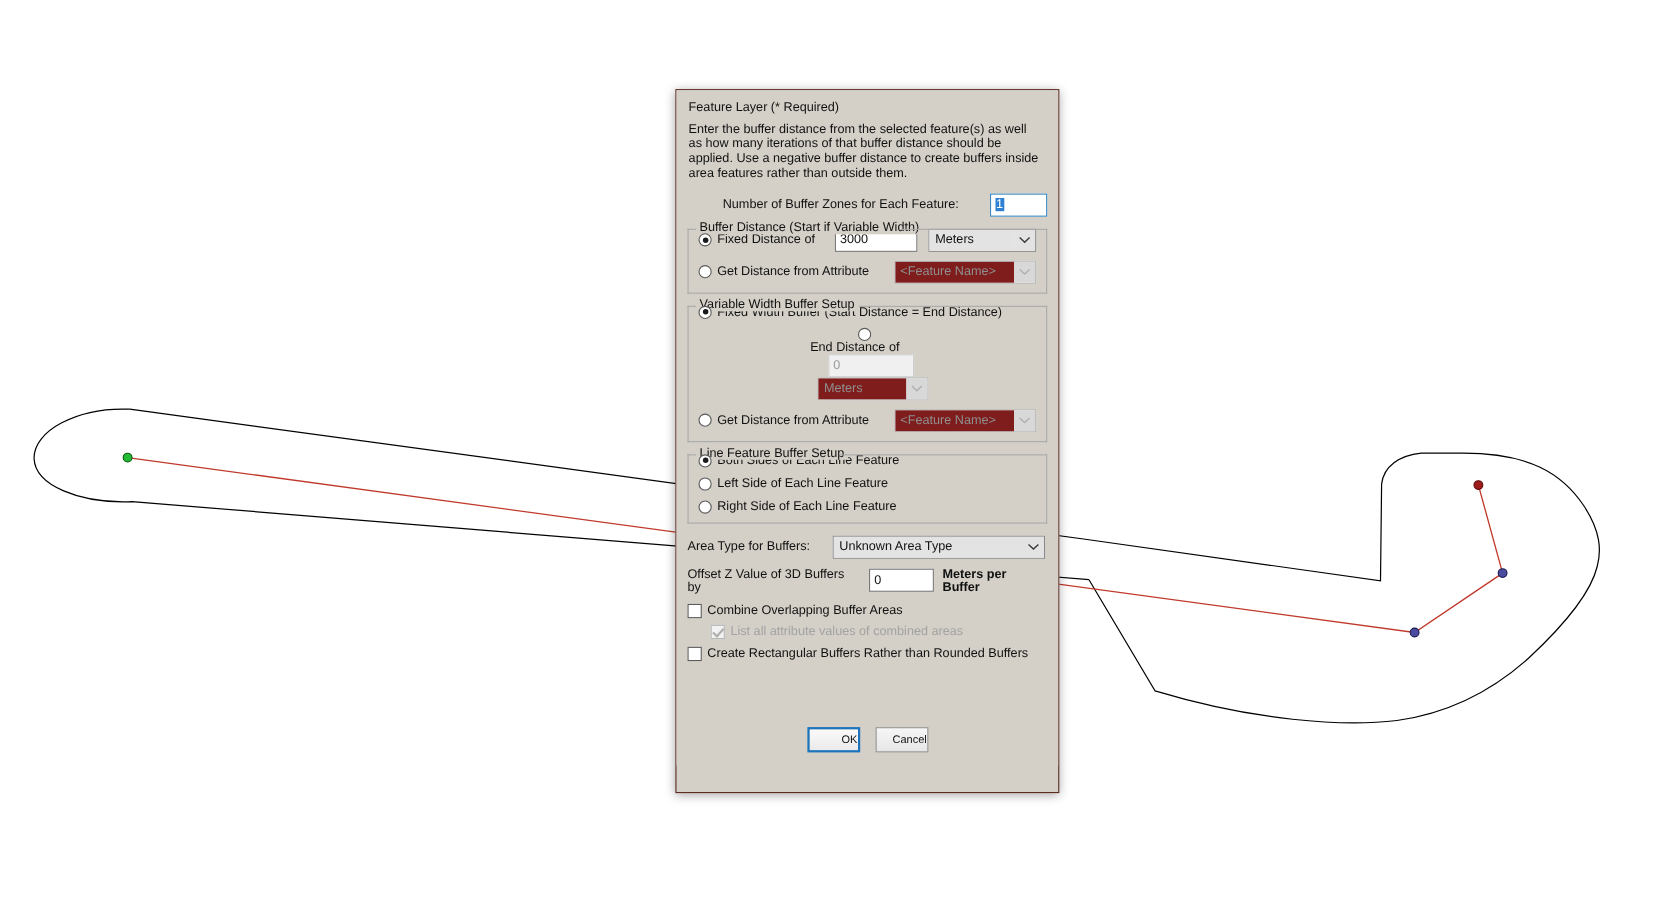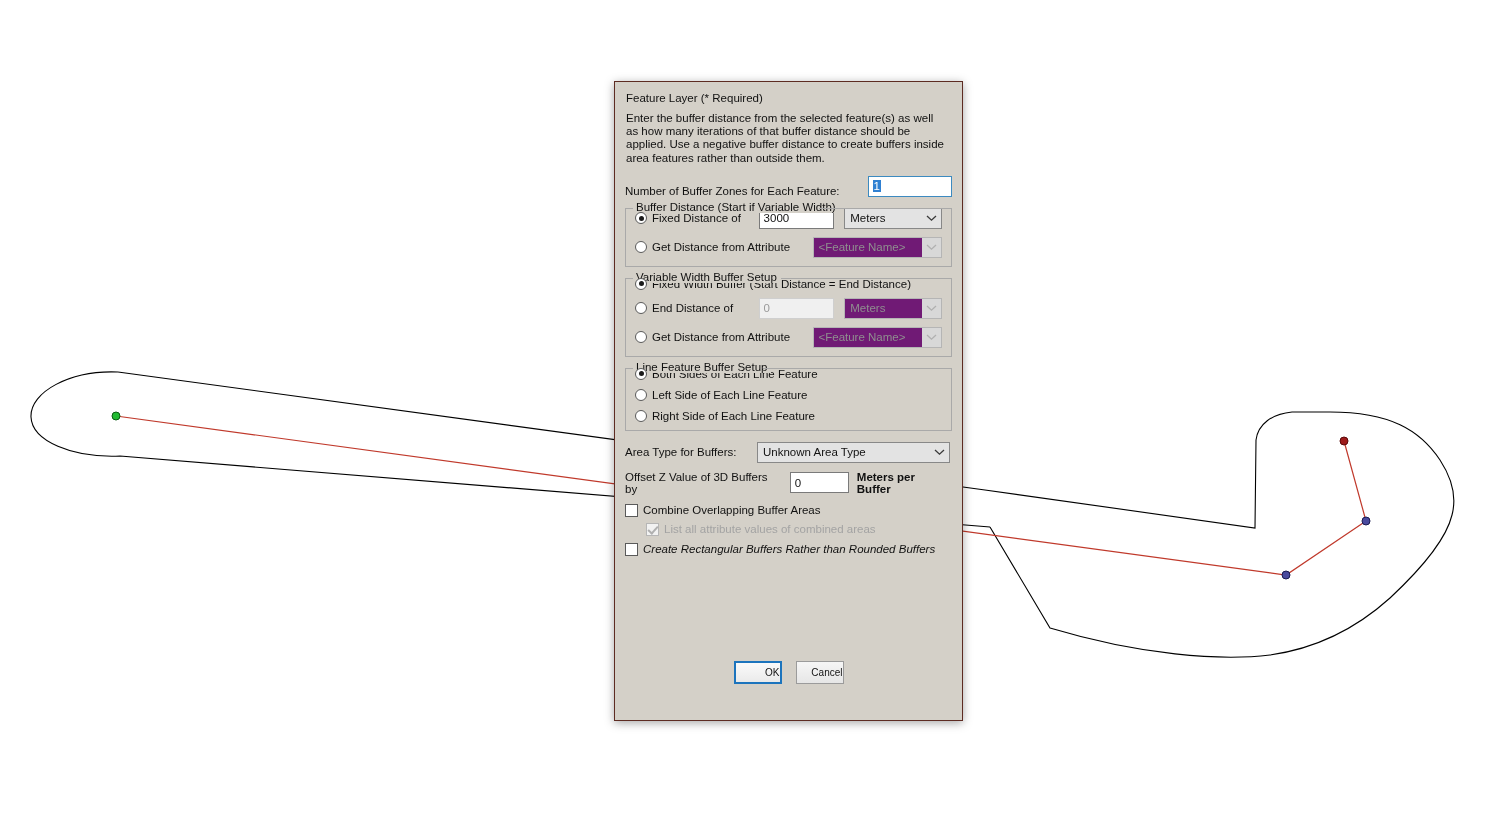--- a/index.html
+++ b/index.html
@@ -118,39 +118,40 @@
     display: flex;
     align-items: center;
     justify-content: center;
     background: #ffffff;
     color: #333;
     font-size: 9px;
     flex: 0 0 auto;
   }
   .combo.disabled { border-color: #b5b5b5; cursor: default; }
   .combo.disabled .combo-val {
-    background: #701a75;
+    background: #7f1d1d;
     color: #8f8f8f;
   }
   .combo.disabled .combo-arrow { background: #d8d8d8; color: #a8a8a8; }
   .combo.flat .combo-val { background: #e3e3e3; color: #111; }
   .combo.flat .combo-arrow { background: #e3e3e3; }
 
   .desc {
     margin: 8px 1px 0 1px;
     font-size: 11.5px;
     line-height: 13.2px;
     color: #111;
     width: 322px;
   }
 
   .zones-row {
     margin-top: 11px;
     display: flex;
-    align-items: flex-end;
+    align-items: center;
+    margin-left: 32px;
   }
   .zones-row .lbl { flex: 0 0 auto; }
   .txtbox {
     background: #ffffff;
     border: 1px solid #7a7a7a;
     height: 21px;
     box-sizing: border-box;
     font-size: 11.5px;
     display: flex;
     align-items: center;
@@ -346,21 +347,21 @@
       </div>
 
       <div class="group" style="--tw:146px;">
         <span class="gtitle">Variable Width Buffer Setup</span>
 
         <div class="grow" style="margin-top:10px;">
           <span class="radio checked"></span>
           <span class="radio-label">Fixed Width Buffer (Start Distance = End Distance)</span>
         </div>
 
-        <div class="grow" style="margin-top:8px;">
+        <div class="grow" style="margin-top:8px;flex-direction:column;">
           <span class="radio"></span>
           <span class="radio-label" style="width:104px;">End Distance of</span>
           <div class="txtbox disabled" style="width:78px;margin-left:6px;">
             <span>0</span>
           </div>
           <div class="combo disabled" style="width:101px;margin-left:10px;">
             <span class="combo-val">Meters</span>
             <span class="combo-arrow">
               <svg width="11" height="8" viewBox="0 0 11 8">
                   <path d="M1 2 L5.5 6.2 L10 2" fill="none" stroke="#b0b0b0" stroke-width="1.3"></path>
@@ -423,21 +424,21 @@
       <div class="bottom-row" style="margin-top:9px;">
         <span class="cbox"></span>
         <span class="cb-label">Combine Overlapping Buffer Areas</span>
       </div>
 
       <div class="bottom-row" style="margin-top:6px;margin-left:21px;">
         <span class="cbox checked disabled"></span>
         <span class="cb-label disabled">List all attribute values of combined areas</span>
       </div>
 
-      <div class="bottom-row" style="margin-top:7px;font-style:italic;">
+      <div class="bottom-row" style="margin-top:7px;">
         <span class="cbox"></span>
         <span class="cb-label">Create Rectangular Buffers Rather than Rounded Buffers</span>
       </div>
 
       <div class="btnrow">
         <div class="btn default">
           <span>OK</span>
         </div>
         <div class="btn">
           <span>Cancel</span>

